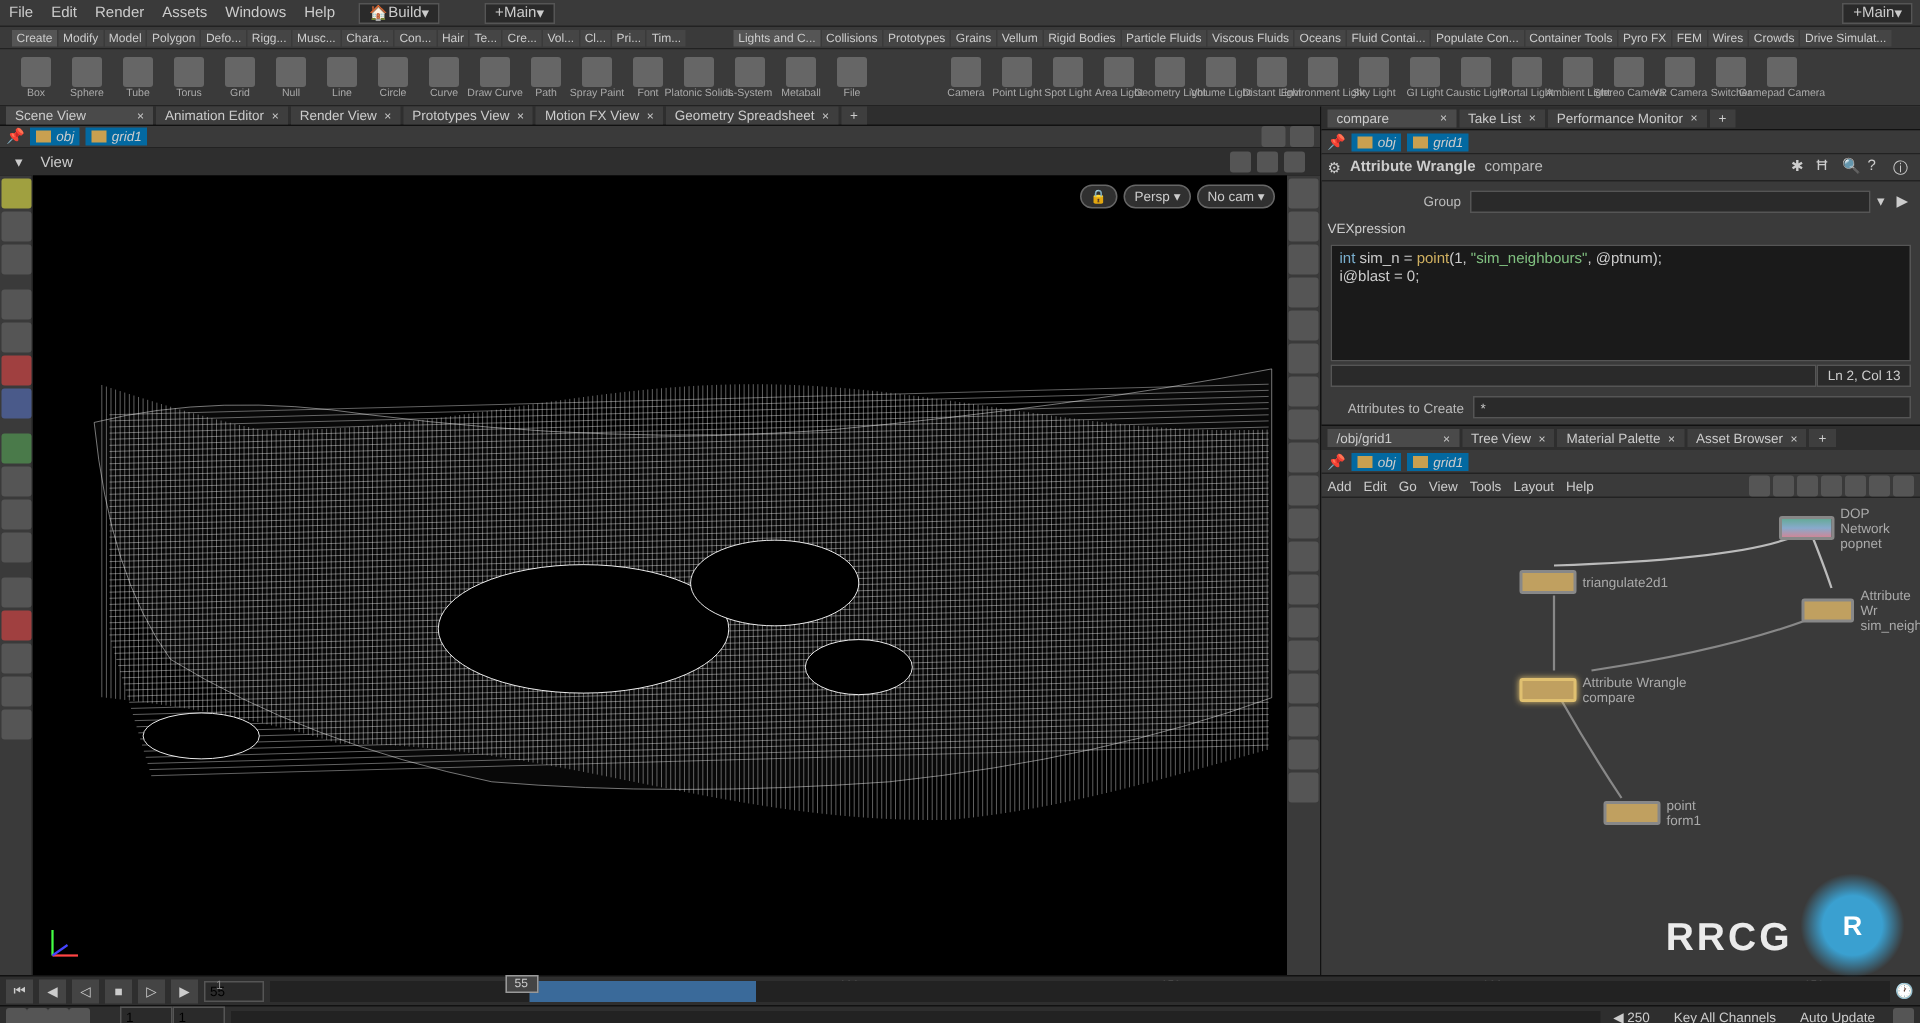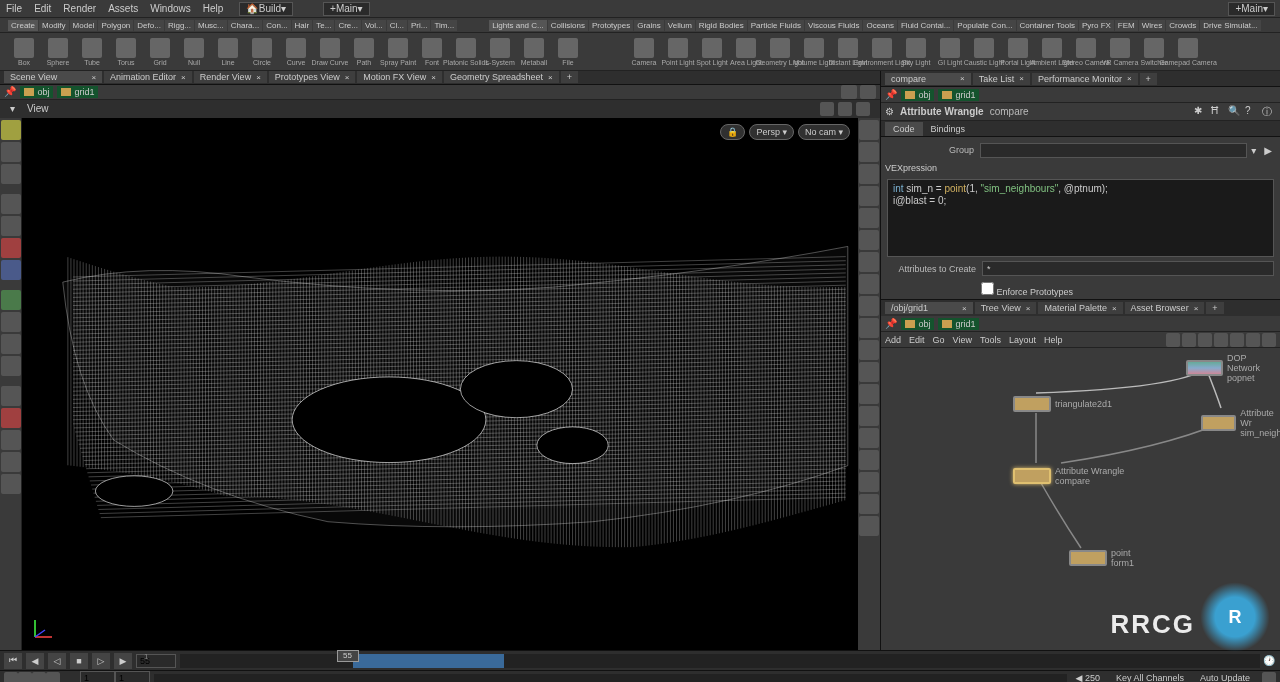--- a/index.html
+++ b/index.html
@@ -18,21 +18,21 @@
 .shelf-tool { width: 32px; height: 34px; display: flex; flex-direction: column; align-items: center; justify-content: center; cursor: pointer; }
 .shelf-tool-icon { width: 20px; height: 20px; background: #666; border-radius: 2px; }
 .shelf-tool-label { font-size: 7px; margin-top: 1px; color: #aaa; white-space: nowrap; }
 
 .pane-tabs { height: 16px; background: #2e2e2e; display: flex; align-items: center; gap: 2px; padding: 0 4px; border-bottom: 1px solid #111; }
 .pane-tab { padding: 1px 6px; background: #3e3e3e; font-size: 9px; cursor: pointer; display: flex; align-items: center; gap: 3px; }
 .pane-tab.active { background: #4a4a4a; gap: 32px; }
 .pane-tab .close { font-size: 8px; margin-left: 2px; }
 
 .path-bar { height: 16px; background: #3a3a3a; display: flex; align-items: center; gap: 4px; padding: 0 4px; border-bottom: 1px solid #222; }
-.path-seg { padding: 1px 4px; background: #14532d; font-size: 9px; display: flex; align-items: center; gap: 3px; }
+.path-seg { padding: 1px 4px; background: #0369a1; font-size: 9px; display: flex; align-items: center; gap: 3px; font-style: italic; }
 .path-seg .folder-icon { width: 10px; height: 8px; background: #c9a050; }
 
 .main-layout { display: flex; height: calc(100% - 18px - 15px - 38px - 32px); }
 .tb-icon { width: 20px; height: 20px; margin: 0 auto; background: #555; border-radius: 2px; cursor: pointer; }
 .tb-icon.red { background: #a04040; }
 .tb-icon.green { background: #4a7a4a; }
 .tb-icon.blue { background: #4a5a8a; }
 .tb-icon.yellow { background: #a0a040; }
 
 .viewport-col { flex: 1; display: flex; flex-direction: column; min-width: 0; }
@@ -773,44 +773,40 @@
         <span class="node-type">Attribute Wrangle</span>
         <span class="node-name">compare</span>
         <span class="param-icons">
           <span class="pi">✱</span>
           <span class="pi">Ħ</span>
           <span class="pi">🔍</span>
           <span class="pi">?</span>
           <span class="pi">ⓘ</span>
         </span>
       </div>
-      <div class="code-tabs">
-        <span class="ctab active">Code</span>
-        <span class="ctab">Bindings</span>
-      </div>
       <div class="param-rows">
         <div class="param-row">
           <span class="param-label">Group</span>
           <input class="param-input" value="" style="">
           <span style="padding:0 4px">▾</span>
           <span style="padding:0 4px">▶</span>
         </div>
         <div style="font-size:9px; padding:2px 0">VEXpression</div>
       </div>
       <div class="vex-editor">
         <div><span class="kw">int</span><span> sim_n = </span><span class="fn">point</span><span>(1, </span><span class="str">"sim_neighbours"</span><span>, @ptnum);</span></div>
         <div>i@blast = 0;</div>
       </div>
+      <div class="cursor-line">
+        <input class="param-input" style="flex: 1 1 0%;">
+        <span class="cursor-pos">Ln 2, Col 13</span>
+      </div>
       <div class="attr-create">
         <span class="param-label">Attributes to Create</span>
         <input class="param-input" value="*" style="">
-      </div>
-      <div class="enforce">
-        <input type="checkbox" style="">
-        <span>Enforce Prototypes</span>
       </div>
     </div>
 
     <div class="network-pane">
       <div class="net-tabs">
         <span class="pane-tab active">
             <span>/obj/grid1</span>
             <span class="close">×</span>
           </span>
         <span class="pane-tab">

